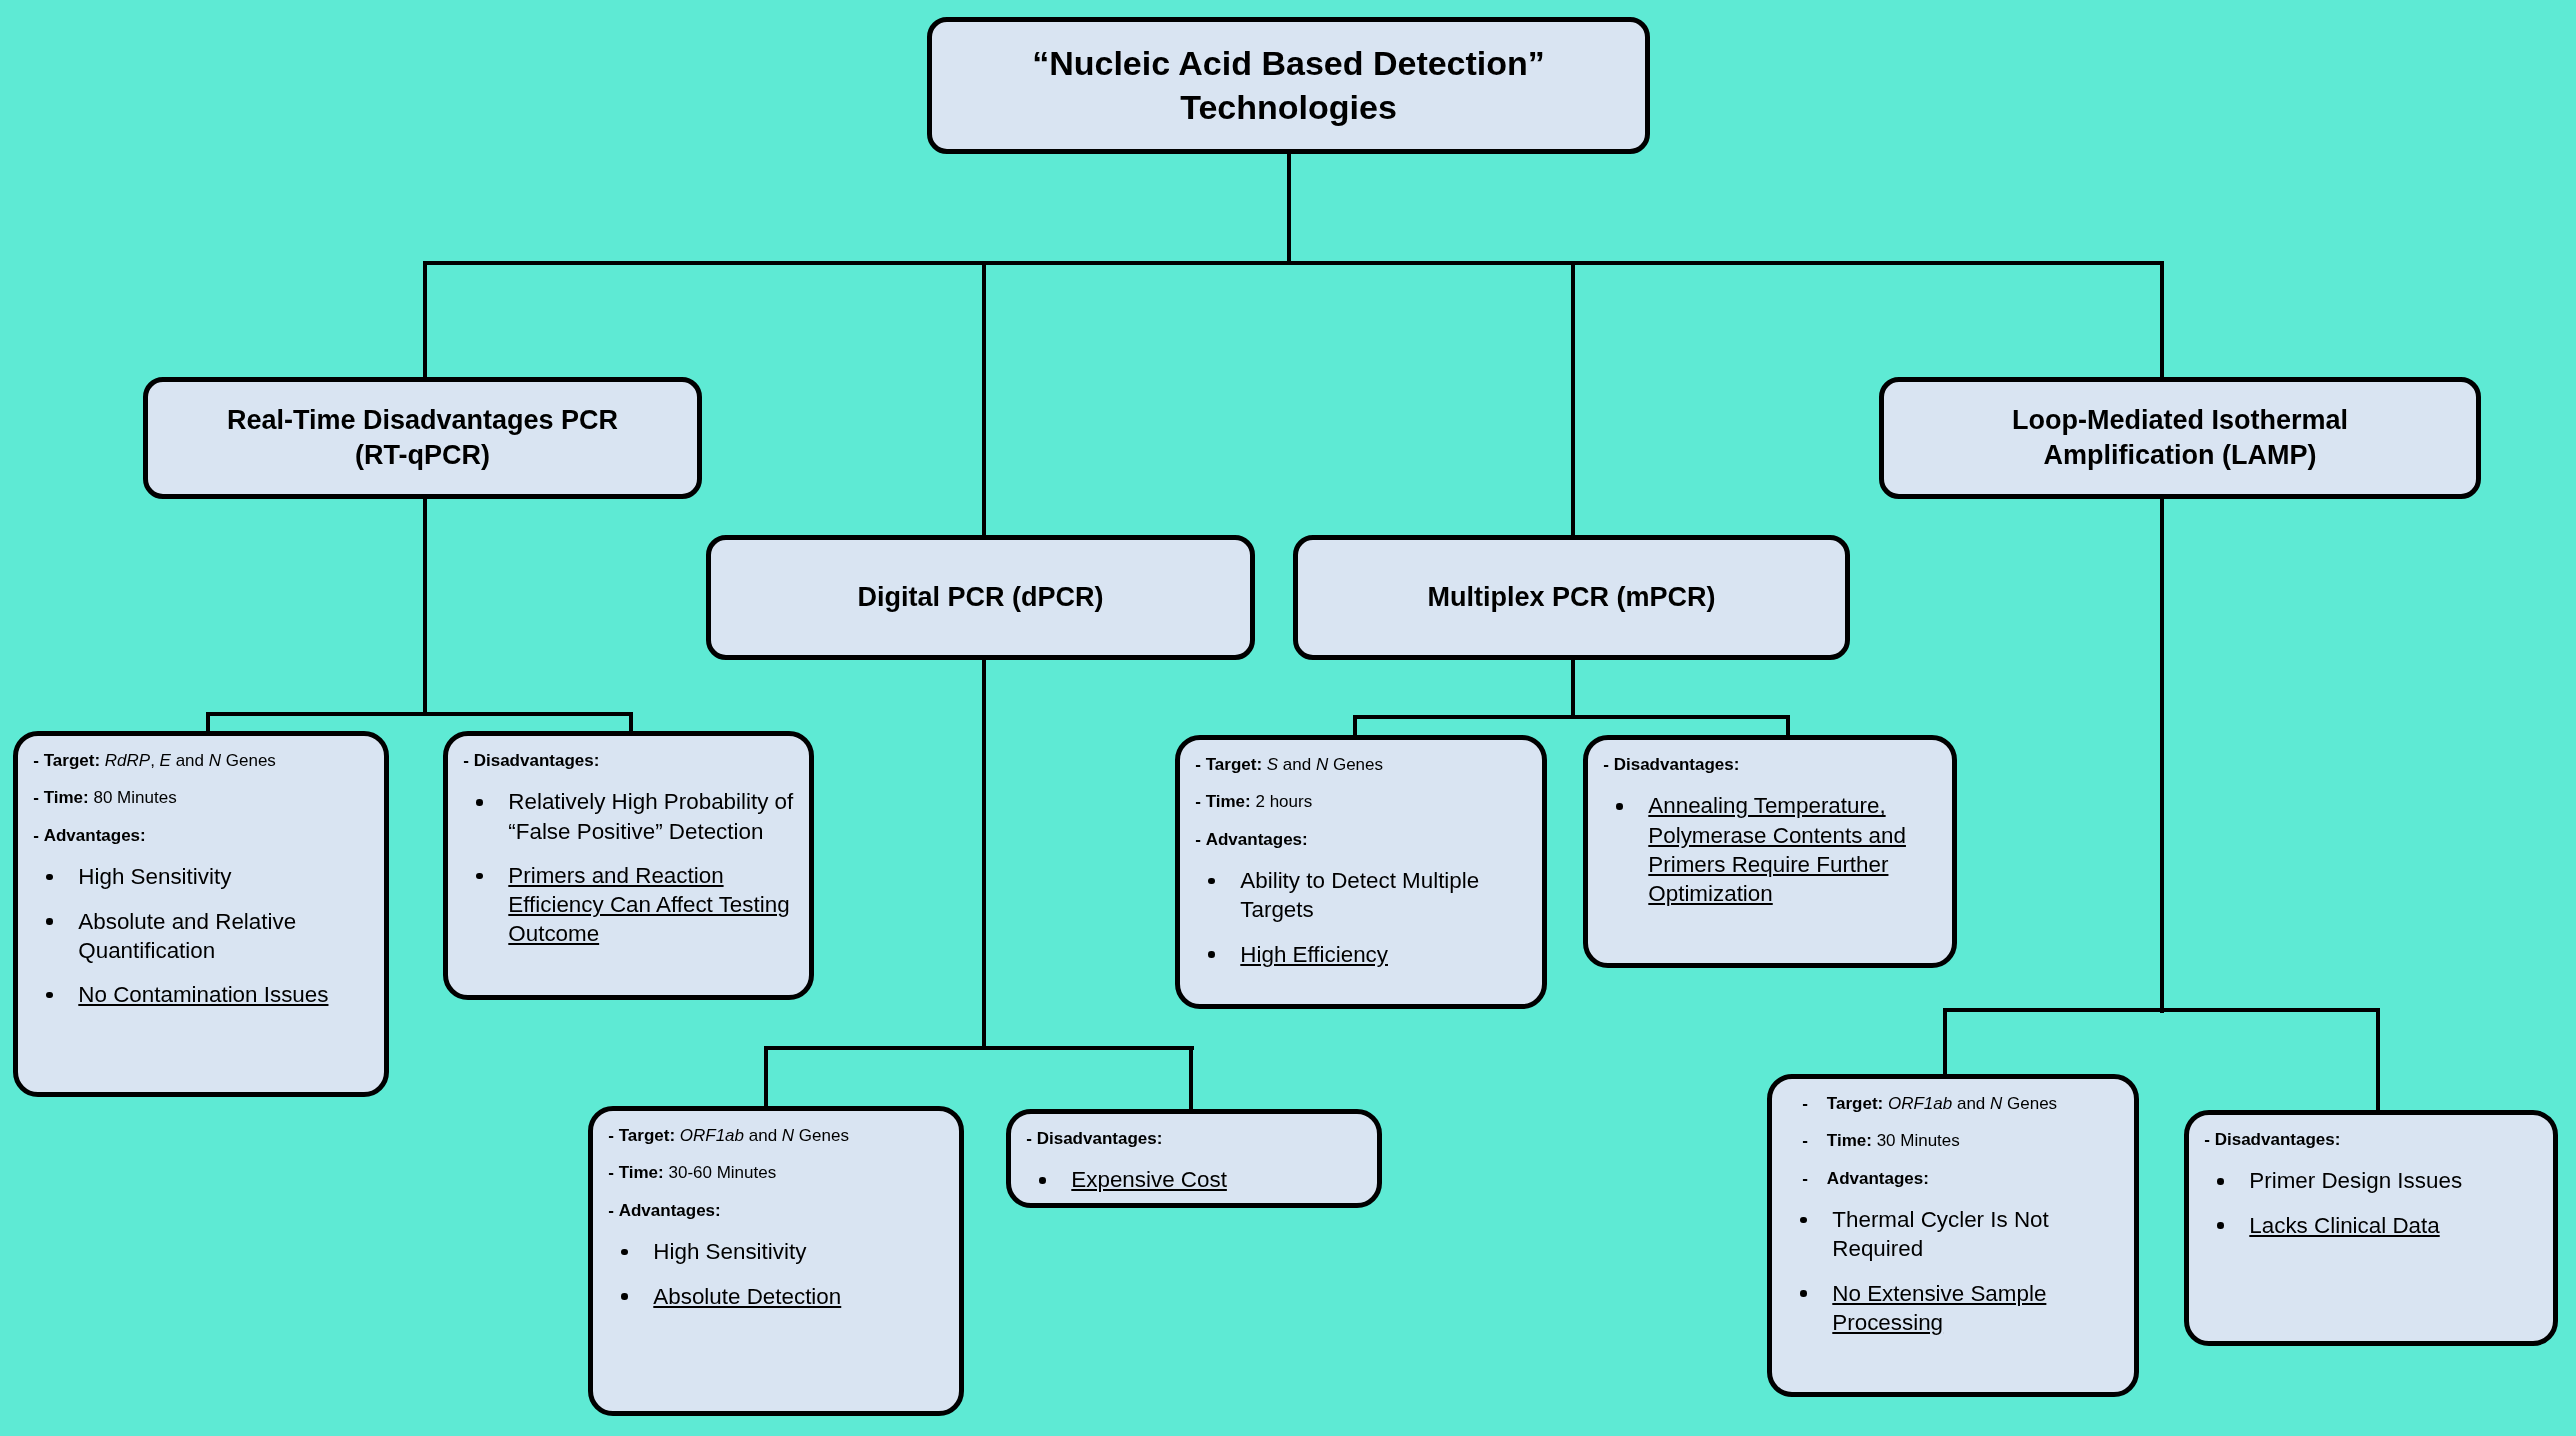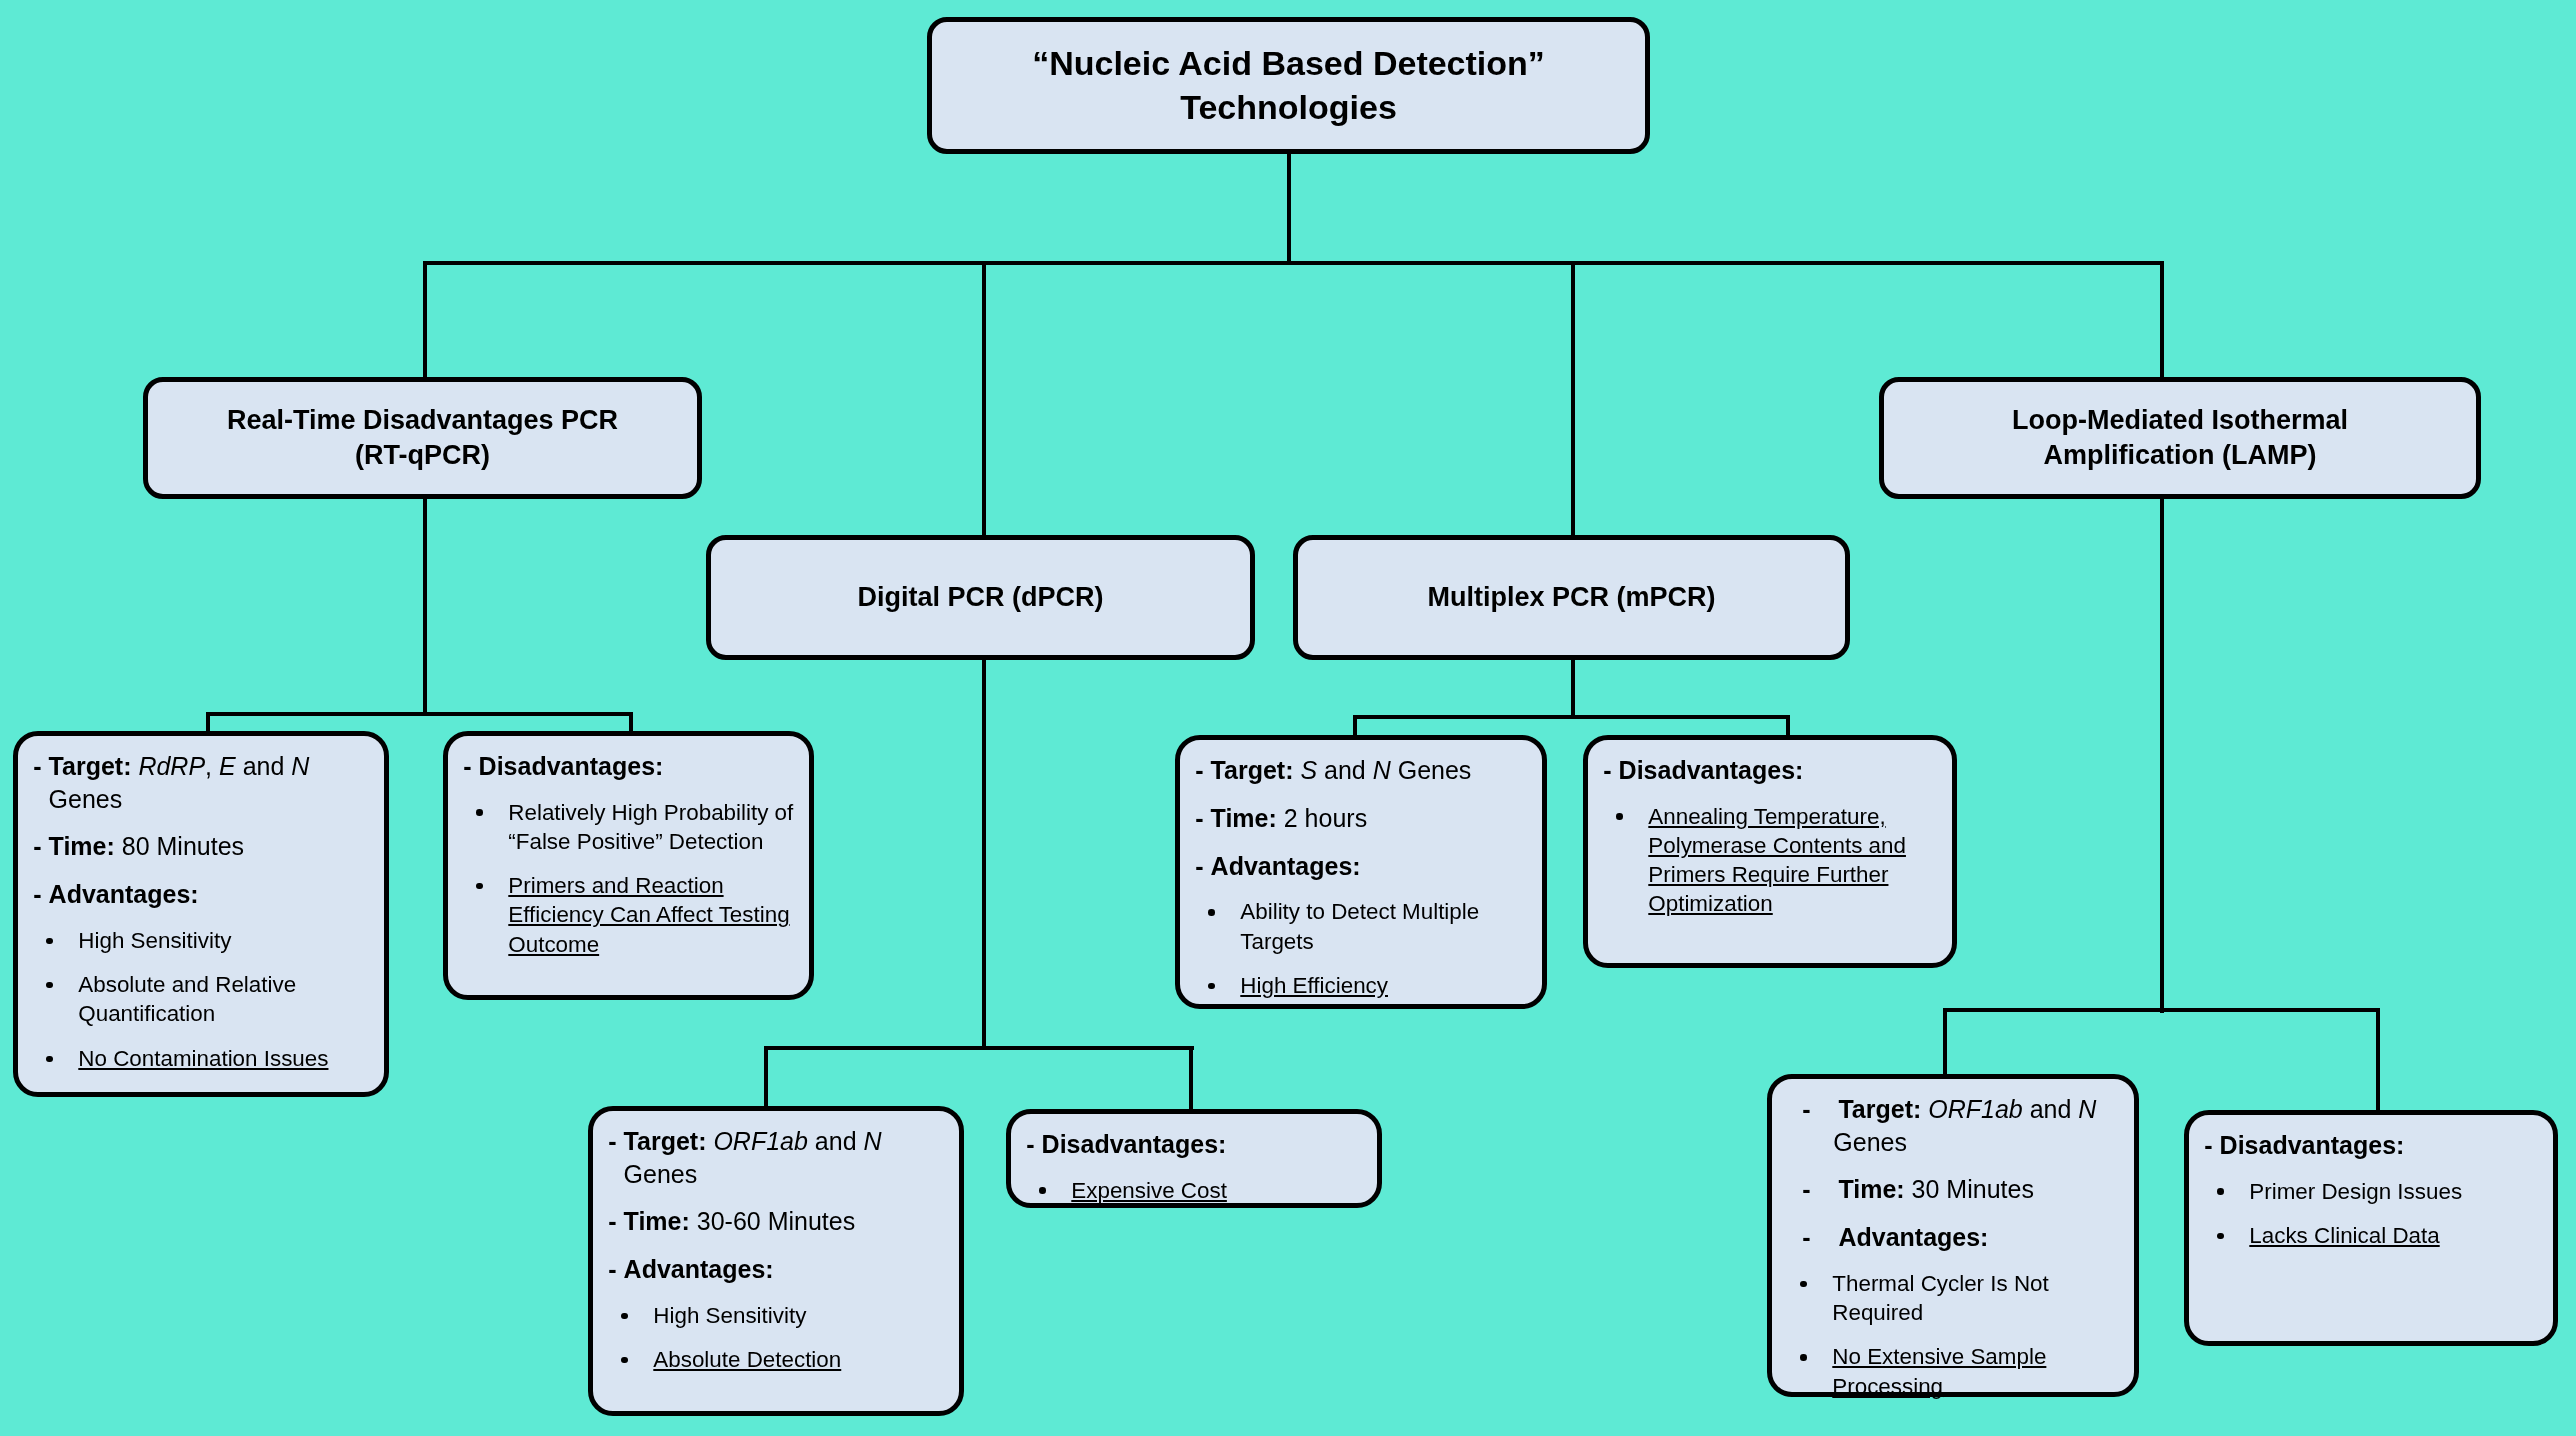--- a/index.html
+++ b/index.html
@@ -22,21 +22,21 @@
   }
   .node.root .title{font-size:34px;}
   .node.level2 .title{font-size:27px;}
 
   .node.detail{
     padding:14px 15.3px 14px 15.3px;
     border-radius:25px;
   }
 
   .hdr{
-    font-size:25px;
+    font-size:17px;
     color:#000;
     line-height:1.30;
     margin-bottom:15.3px;
     text-indent:-15.3px;
     padding-left:15.3px;
   }
   .hdr .dash{font-weight:bold;}
   .hdr b{font-weight:bold;}
   .hdr i{font-style:italic;}
 

